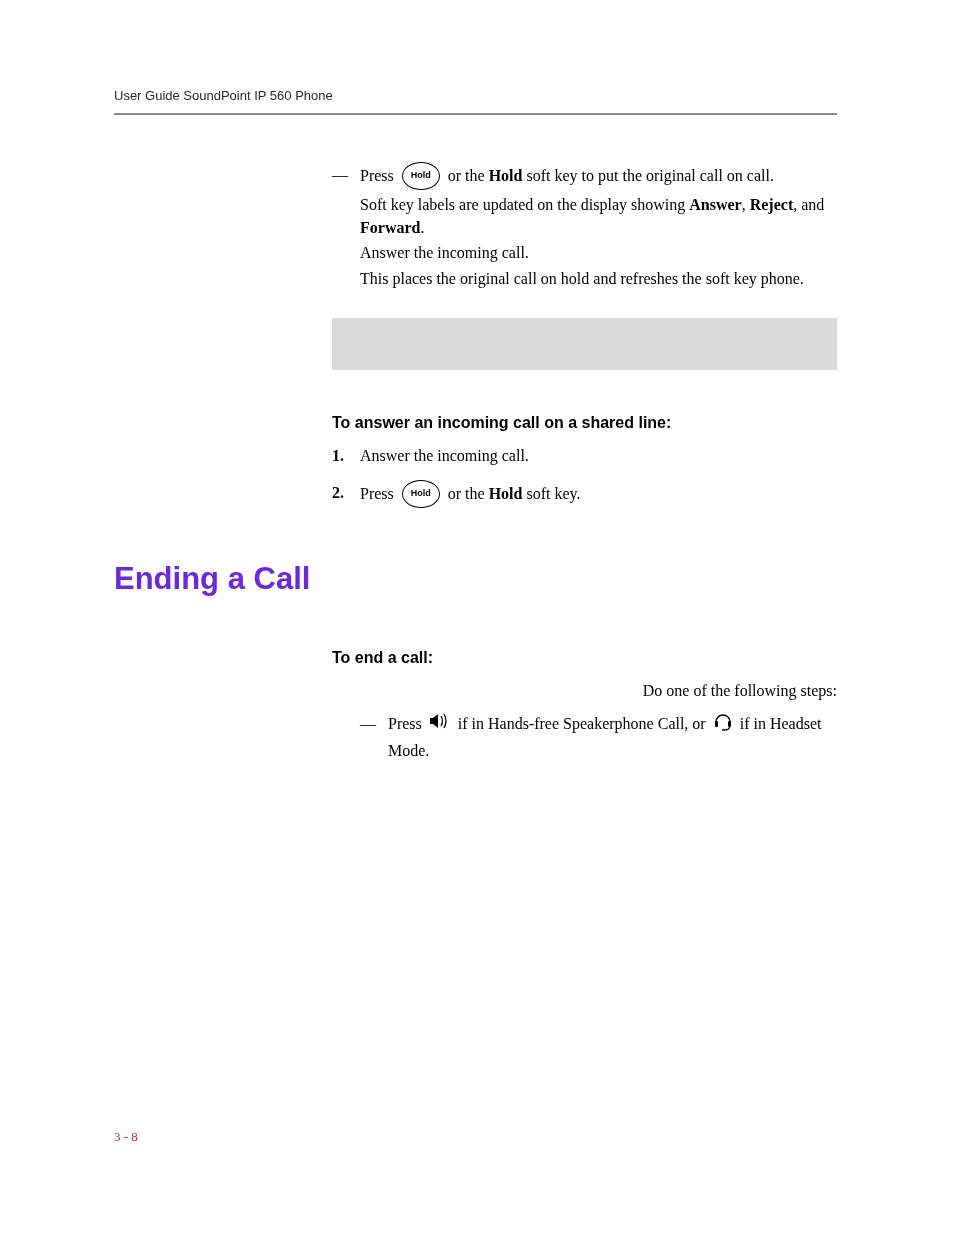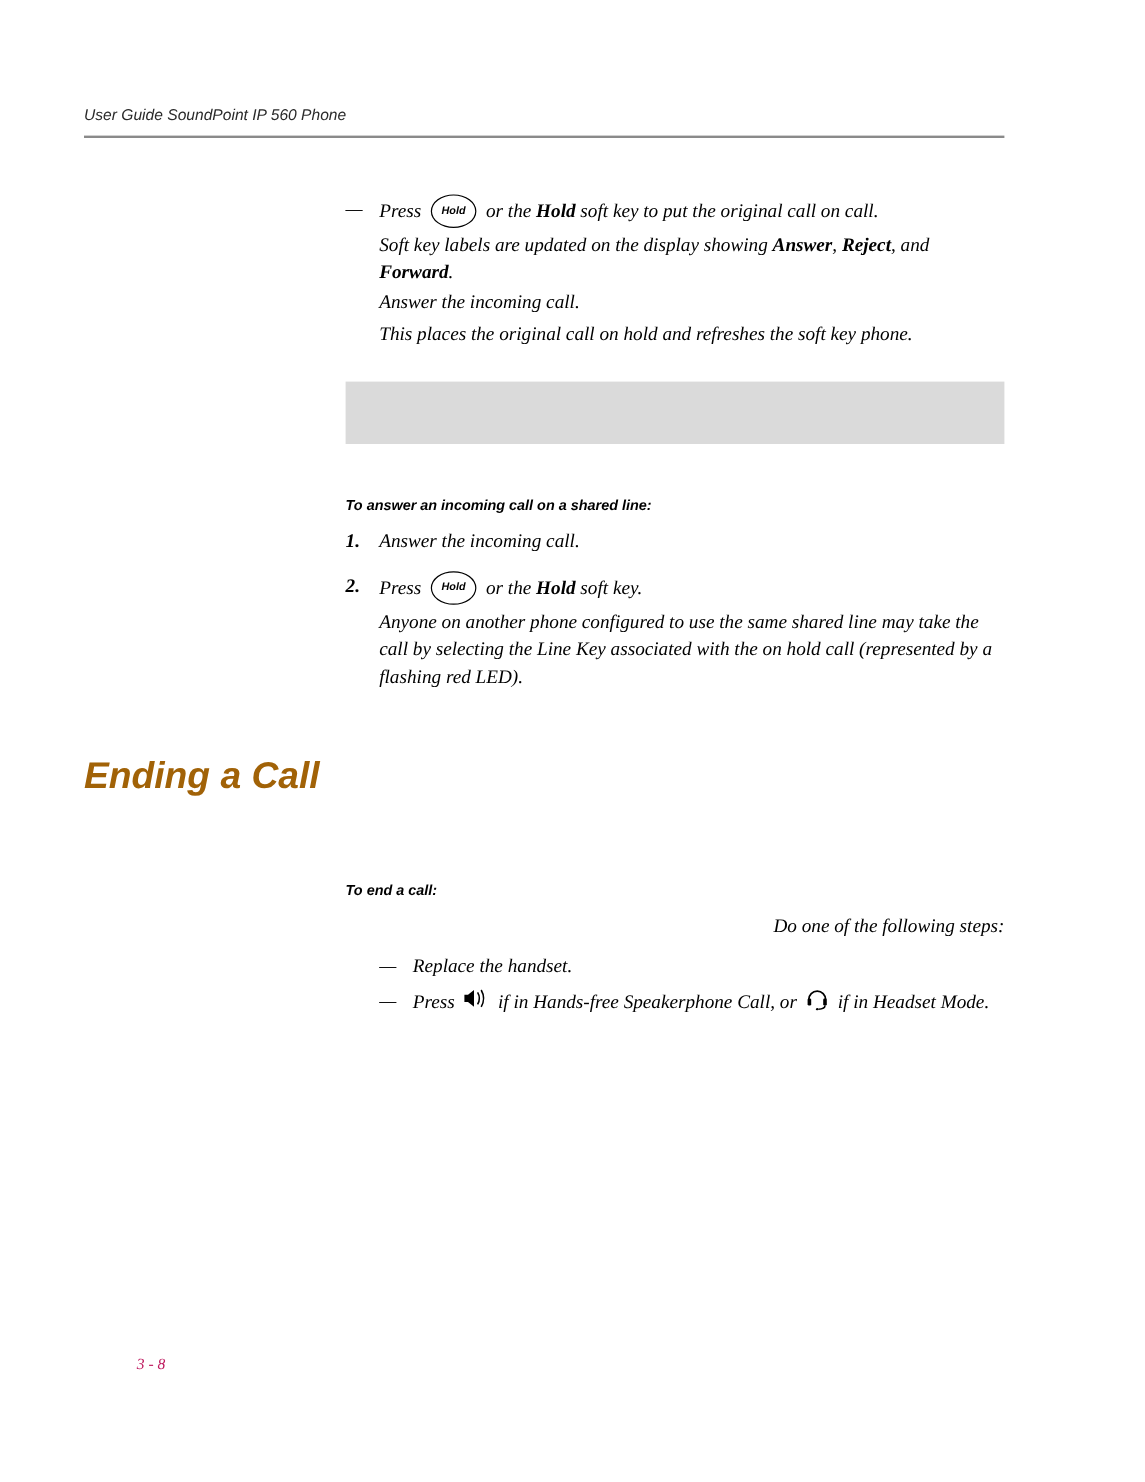--- a/index.html
+++ b/index.html
@@ -1,33 +1,33 @@
 <!DOCTYPE html>
 <html><head>
 <meta charset="utf-8">
 <style>
   * { box-sizing: border-box; margin: 0; padding: 0; }
   html, body { width: 954px; height: 1235px; background: #fff; font-family: "Book Antiqua", Palatino, "Palatino Linotype", Georgia, serif; color: #000; }
-  .page { position: relative; width: 947px; height: 1235px; padding: 88px 110px 60px 70px; font-style: italic; }
+  .page { position: relative; width: 947px; height: 1235px; padding: 88px 110px 60px 114px; }
   .running-head { font-size: 13px; color: #2a2a2a; margin-bottom: 10px; font-family: "Futura", "Century Gothic", "Trebuchet MS", Arial, sans-serif; }
   .rule { height: 2px; background: #8a8a8a; margin-bottom: 48px; }
   .body-col { margin-left: 218px; }
   .dash-list { list-style: none; }
   .dash-list > li { position: relative; padding-left: 28px; margin-bottom: 6px; font-size: 16px; line-height: 1.45; }
   .dash-list > li::before { content: "—"; position: absolute; left: 0; top: 0; }
   .para { font-size: 16px; line-height: 1.45; margin-top: 2px; }
   .indent { padding-left: 28px; text-align: right; }
   .hold-btn { display: inline-flex; align-items: center; justify-content: center; width: 38px; height: 28px; border: 1.4px solid #000; border-radius: 50% / 50%; font-size: 9px; font-weight: bold; font-family: Arial, Helvetica, sans-serif; vertical-align: middle; margin: 0 4px; position: relative; top: -1px; }
   .icon-inline { display: inline-block; vertical-align: middle; margin: 0 3px; position: relative; top: -1px; }
   .gray-box { background: #dadada; height: 52px; margin: 28px 0 44px 0; }
-  .subhead { font-family: "Futura", "Century Gothic", "Trebuchet MS", Arial, sans-serif; font-weight: bold; font-size: 12px; margin-bottom: 12px; }
+  .subhead { font-family: "Futura", "Century Gothic", "Trebuchet MS", Arial, sans-serif; font-weight: bold; font-size: 16px; margin-bottom: 12px; }
   .num-list { list-style: none; }
   .num-list > li { position: relative; padding-left: 28px; margin-bottom: 14px; font-size: 16px; line-height: 1.45; }
   .num-list > li .num { position: absolute; left: 0; top: 0; font-weight: bold; }
-  .section-title { font-family: "Futura", "Century Gothic", "Trebuchet MS", Arial, sans-serif; color: #a16207; font-size: 31px; font-weight: bold; margin: 52px 0 70px 0; }
+  .section-title { font-family: "Futura", "Century Gothic", "Trebuchet MS", Arial, sans-serif; color: #6d28d9; font-size: 31px; font-weight: bold; margin: 52px 0 52px 0; }
   .footer { position: absolute; left: 114px; bottom: 90px; font-size: 13px; color: #be185d; }
   b { font-weight: bold; }
 </style>
 </head>
 <body>
 <div class="page">
 
 <div class="running-head">User Guide SoundPoint IP 560 Phone</div>
 <div class="rule"></div>
 
@@ -63,36 +63,34 @@
       <span>Answer the incoming call.</span>
     </li>
     <li>
       <span class="num">2.</span>
       <span>Press </span>
       <span class="hold-btn">Hold</span>
       <span> or the </span>
       <b>Hold</b>
       <span> soft key.</span>
 
-      <div class="para">Anyone on another phone configured to use the same shared line may take the call by selecting the Line Key associated with the on hold call (represented by a flashing red LED).</div>
     </li>
   </ol>
 
 </div>
 
 <h1 class="section-title">Ending a Call</h1>
 
 <div class="body-col">
 
   <div class="subhead">To end a call:</div>
 
   <div class="para indent" style="margin-top:6px; padding-left:28px;">Do one of the following steps:</div>
 
   <ul class="dash-list" style="margin-top:10px; margin-left:28px;">
-    <li>Replace the handset.</li>
     <li>
       <span>Press </span>
       <span class="icon-inline">
         <svg width="22" height="18" viewBox="0 0 22 18">
           <path d="M1 6 L4 6 L9 2 L9 16 L4 12 L1 12 Z" fill="#000"></path>
           <path d="M12 4 Q15 9 12 14" fill="none" stroke="#000" stroke-width="1.3"></path>
           <path d="M15 2 Q19 9 15 16" fill="none" stroke="#000" stroke-width="1.3"></path>
         </svg>
       </span>
       <span> if in Hands-free Speakerphone Call, or </span>

